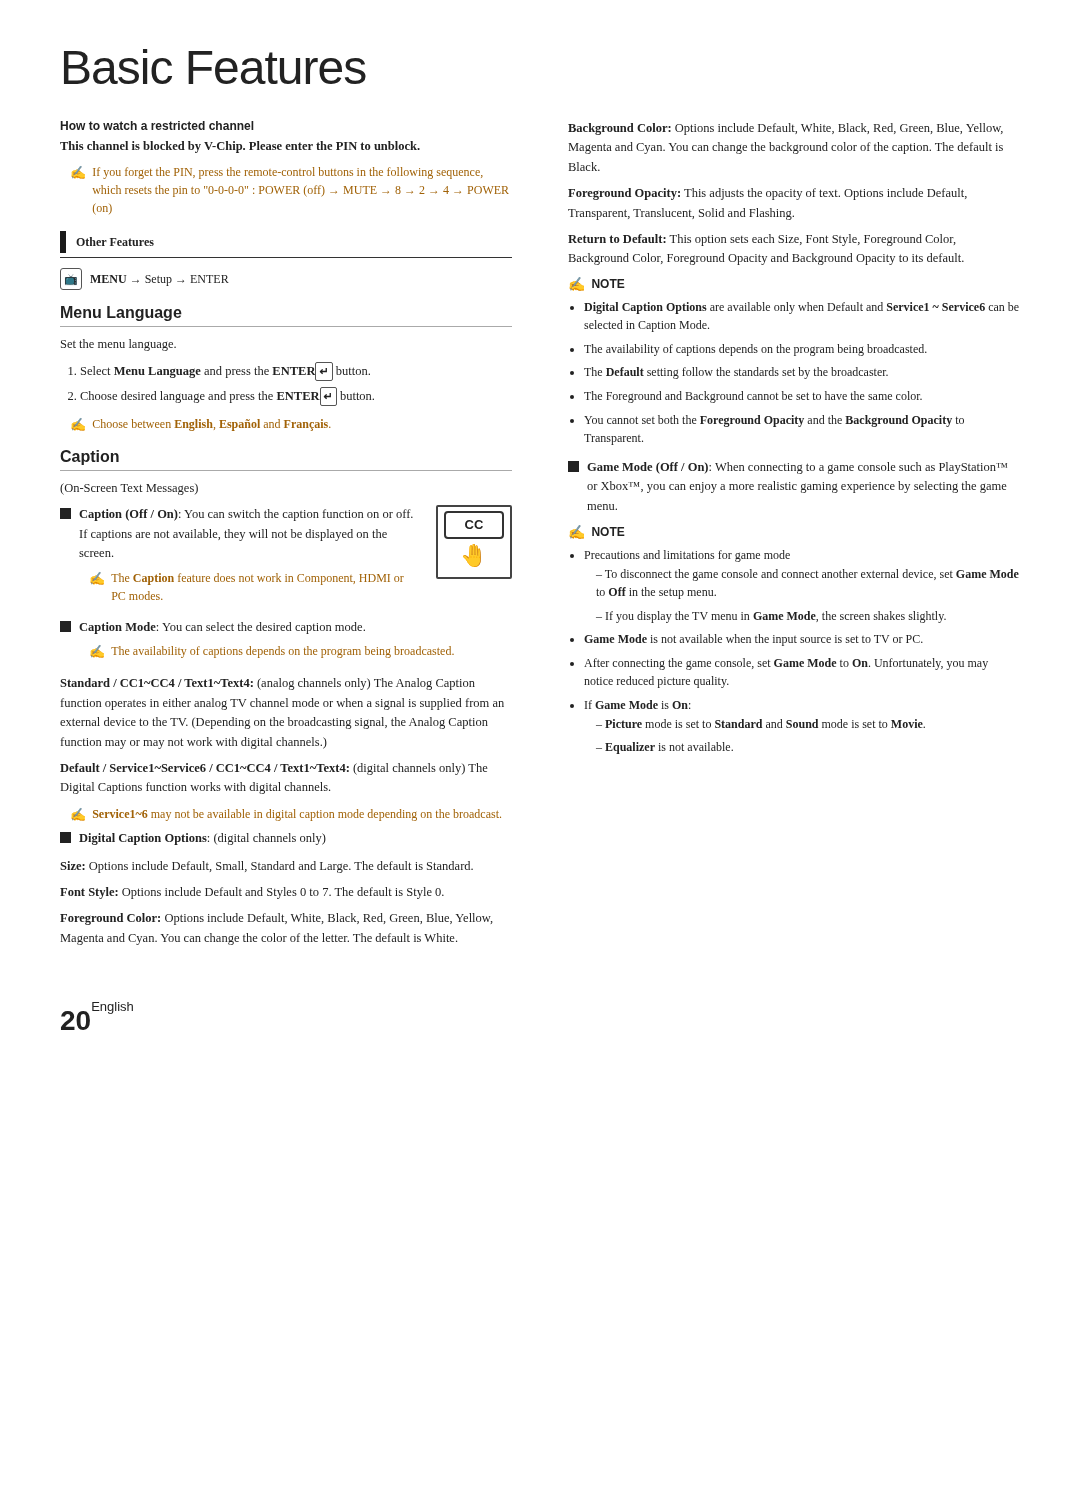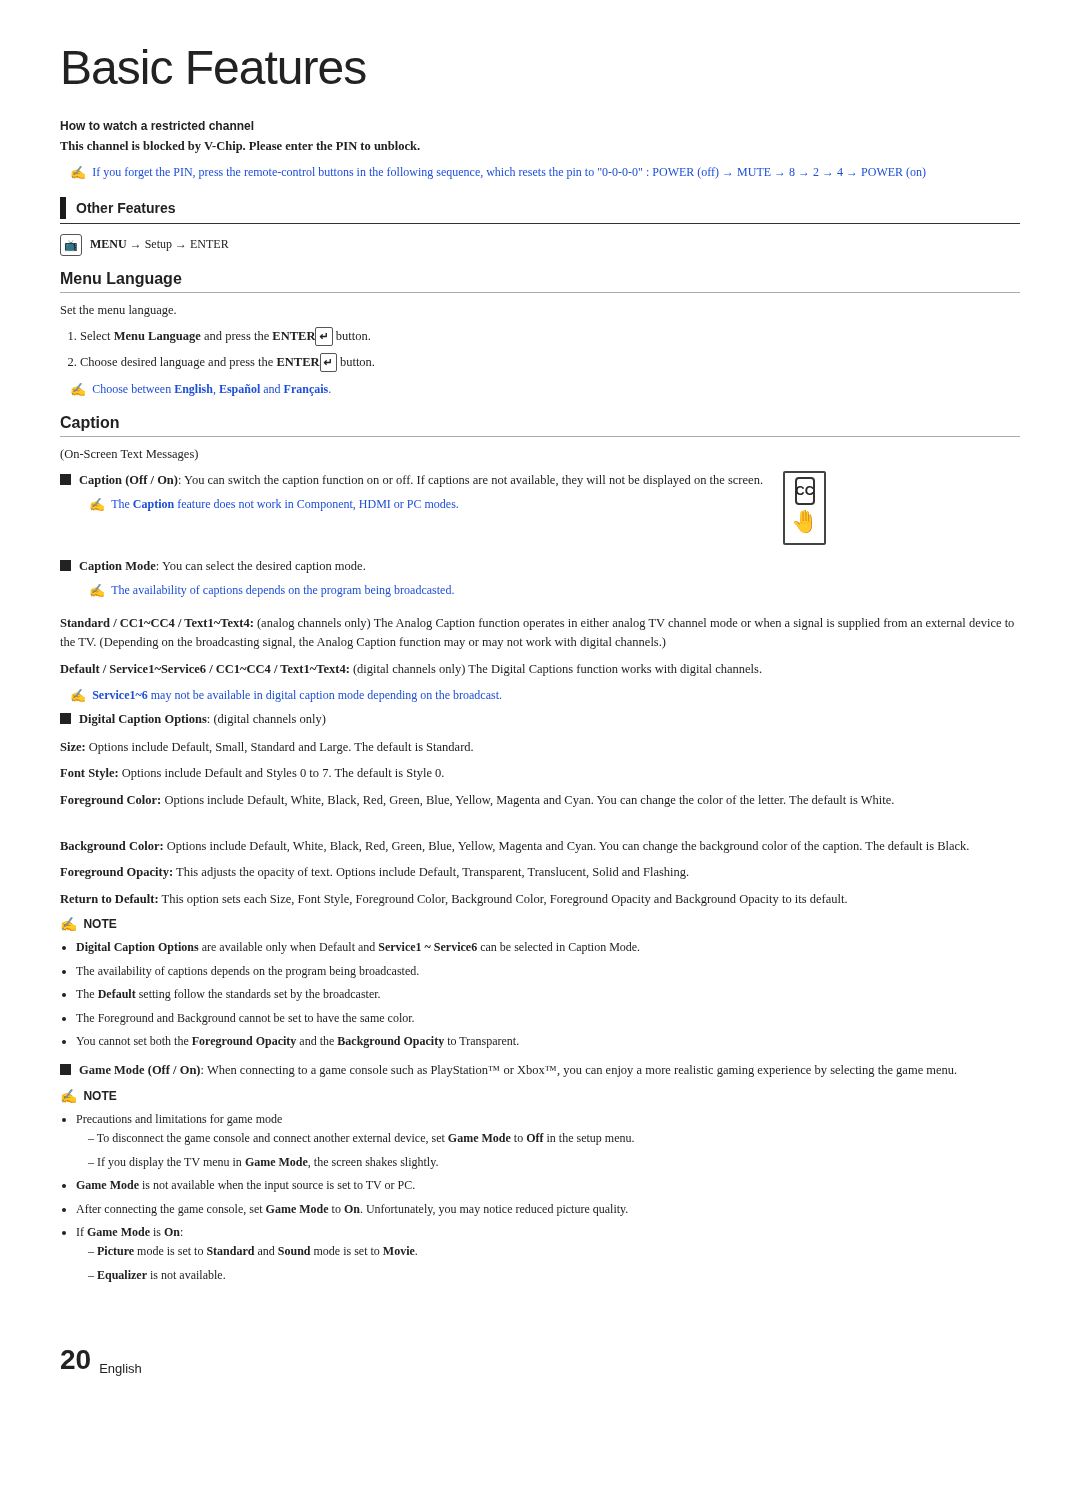--- a/index.html
+++ b/index.html
@@ -14,22 +14,21 @@
     }
     h1.page-title {
       font-size: 48px;
       font-weight: 300;
       letter-spacing: -1px;
       margin-bottom: 24px;
       font-family: Arial, sans-serif;
     }
     .two-col {
       display: flex;
-      gap: 20px;
-      flex-direction: column;
+      gap: 56px;
     }
     .col-left {
       flex: 1;
       min-width: 0;
     }
     .col-right {
       flex: 1;
       min-width: 0;
     }
     .section-header {
@@ -41,23 +40,23 @@
     }
     .section-bar {
       width: 6px;
       height: 22px;
       background: #1a1a1a;
       margin-right: 10px;
       display: inline-block;
       flex-shrink: 0;
     }
     .section-title {
-      font-size: 14px;
-      font-weight: bold;
-      font-family: Liberation Sans, sans-serif;
+      font-size: 12px;
+      font-weight: bold;
+      font-family: Liberation Serif, serif;
     }
     .subsection-title {
       font-size: 16px;
       font-weight: bold;
       font-family: Arial, sans-serif;
       border-bottom: 1px solid #aaa;
       padding-bottom: 4px;
       margin-bottom: 8px;
       margin-top: 14px;
     }
@@ -152,37 +151,37 @@
     .note-block ul ul li::before {
       content: "– ";
     }
     .pencil-note {
       display: flex;
       align-items: flex-start;
       gap: 6px;
       margin: 5px 0 5px 10px;
       font-size: 12px;
       line-height: 1.5;
-      color: #1d4ed8;
+      color: #a16207;
     }
     .pencil-note::before {
       content: "✍";
       font-size: 13px;
       flex-shrink: 0;
     }
     b, strong {
       font-weight: bold;
     }
     .cc-icon {
       border: 2.5px solid #333;
       border-radius: 4px;
       font-size: 13px;
       font-weight: bold;
       font-family: Arial, sans-serif;
-      width: 20px;
+      width: 60px;
       height: 28px;
       display: inline-flex;
       align-items: center;
       justify-content: center;
       position: relative;
     }
     .cc-hand {
       font-size: 22px;
     }
     .cc-box {
@@ -343,16 +342,16 @@
           <ul>
             <li><strong>Picture</strong> mode is set to <strong>Standard</strong> and <strong>Sound</strong> mode is set to <strong>Movie</strong>.</li>
             <li><strong>Equalizer</strong> is not available.</li>
           </ul>
         </li>
       </ul>
     </div>
   </div>
 </div>
 
-<div style="display:flex; align-items:flex-end; gap:8px; margin-top:20px;">
+<div style="display:flex; align-items:center; margin-top:20px;">
   <span class="page-num">20</span>
   <span class="page-num-label">English</span>
 </div>
 
 </body></html>

